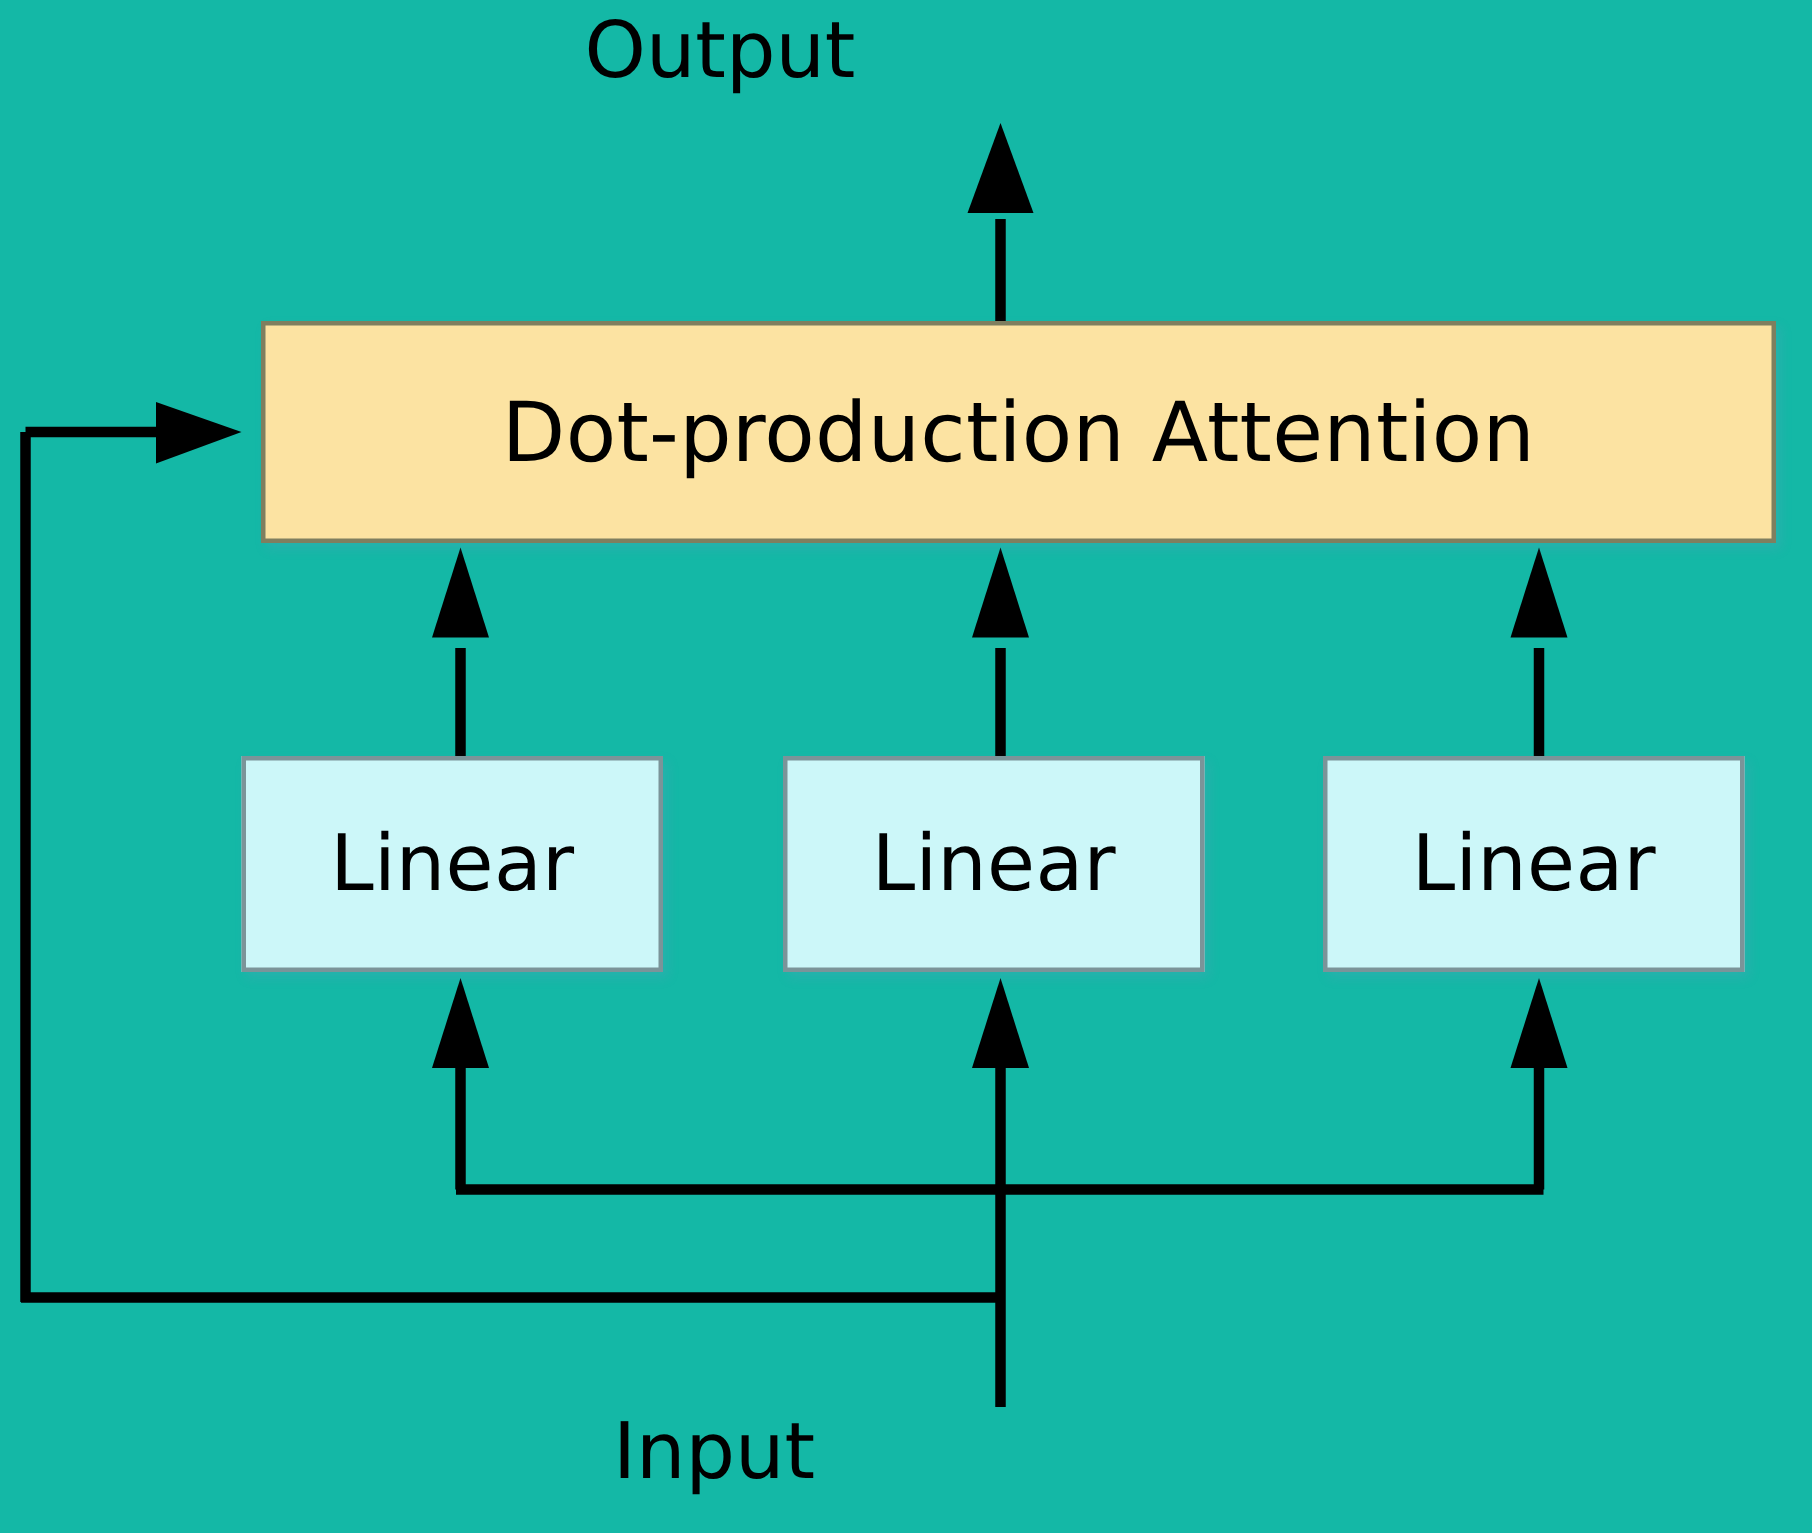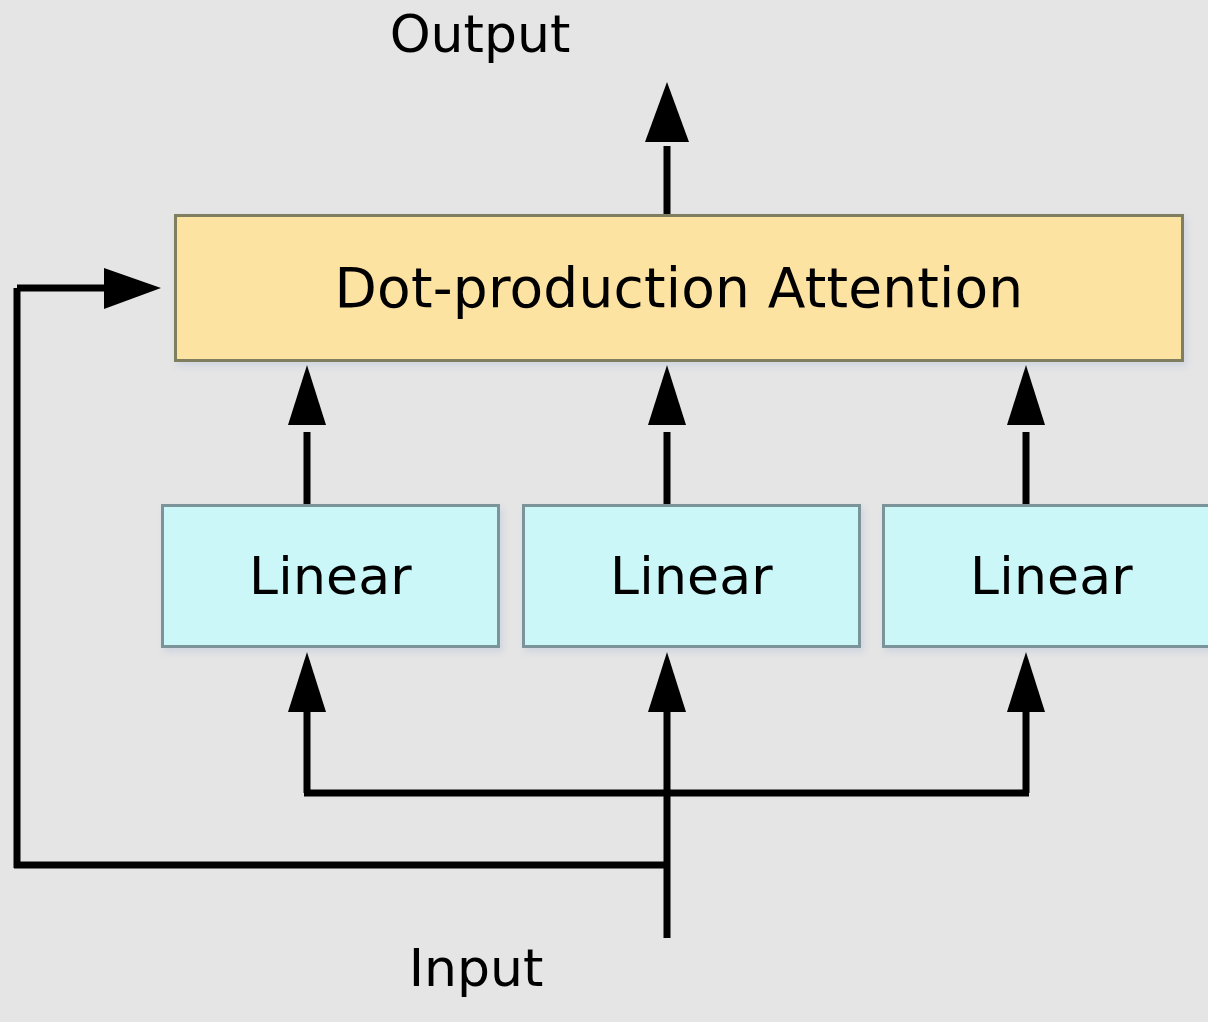--- a/index.html
+++ b/index.html
@@ -8,21 +8,21 @@
     padding: 0;
     background: #ffffff;
   }
   body {
     font-family: "DejaVu Sans", "Liberation Sans", sans-serif;
   }
   #diagram-root {
     position: relative;
     width: 1208px;
     height: 1022px;
-    background: #e5e5e5;
+    background: #14b8a6;
     overflow: hidden;
   }
   #diagram-svg {
     position: absolute;
     left: 0;
     top: 0;
     width: 1208px;
     height: 1022px;
     display: block;
   }
@@ -49,21 +49,21 @@
     border: 3px solid #7F7F5F;
     box-shadow: 3px 4px 7px rgba(120,150,200,0.20);
   }
   #attention-box .node-label {
     font-size: 55px;
     line-height: 1;
   }
   
   .linear-box {
     top: 504px;
-    width: 339px;
+    width: 281px;
     height: 144px;
     background: #CCF7F9;
     border: 3px solid #7B9499;
     box-shadow: 3px 4px 7px rgba(120,150,200,0.20);
   }
   #linear-box-1 { left: 161px; }
   #linear-box-2 { left: 522px; }
   #linear-box-3 { left: 882px; }
   .linear-box .node-label {
     font-size: 52px;

